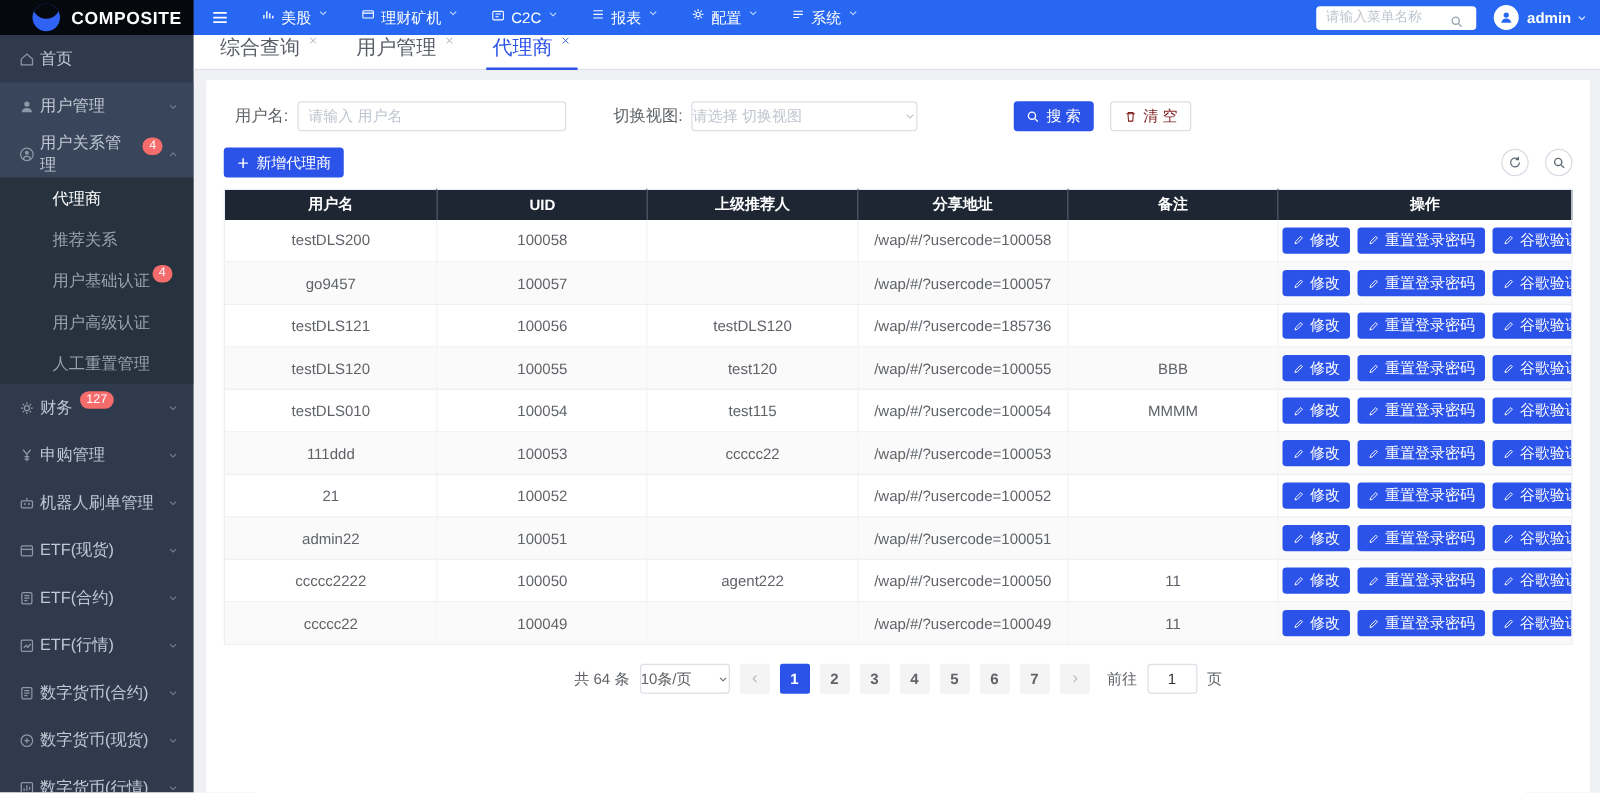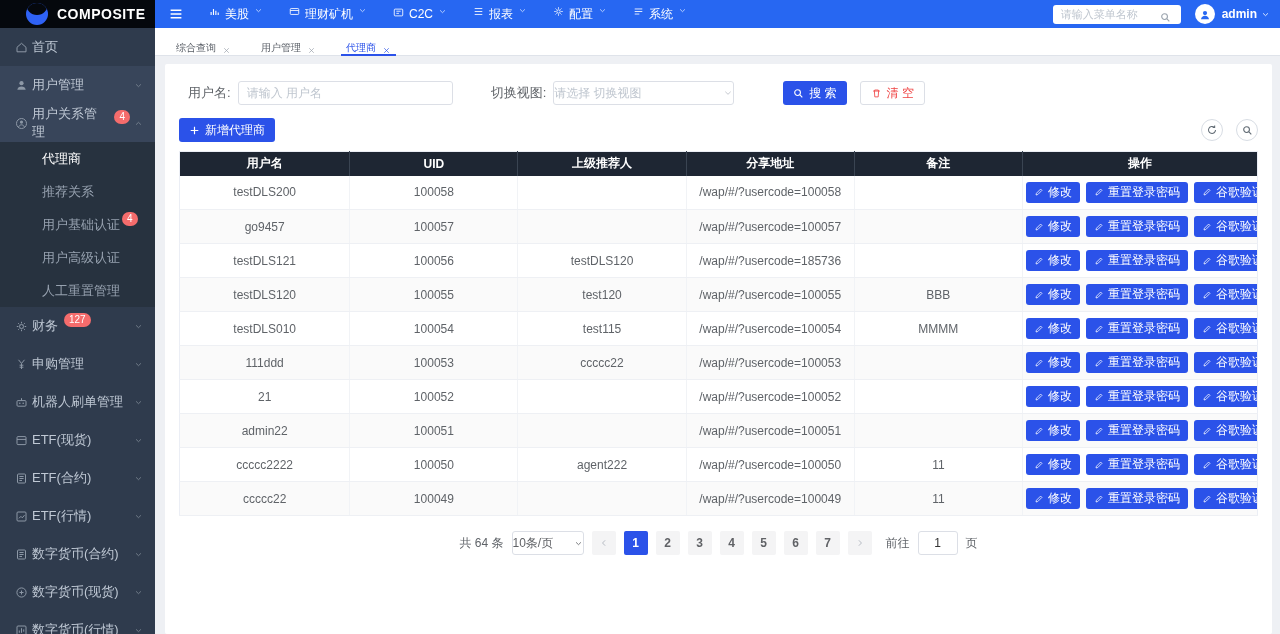--- a/index.html
+++ b/index.html
@@ -31,42 +31,42 @@
   .tm{display:flex;align-items:flex-start;gap:5px;font-size:12px;margin-left:26px;cursor:pointer;white-space:nowrap}
   .tm .chev{color:#cfe0ff}
   .topbar-right{margin-left:auto;display:flex;align-items:center}
   .topsearch{position:relative}
   .topsearch input{width:128px;height:19px;border:none;border-radius:3px;font-size:11px;padding:0 20px 0 8px;color:#333;outline:none;font-family:inherit}
   .topsearch .ic{position:absolute;right:5px;top:4px;color:#9aa3ad}
   .avatar{width:20px;height:20px;border-radius:50%;background:#fff;display:flex;align-items:center;justify-content:center;margin-left:14px;color:#2767f2;cursor:pointer}
   .uname{font-size:12px;font-weight:700;margin:0 4px 0 7px;cursor:pointer}
 
   .tabbar{height:28px;background:#fff;border-bottom:1px solid #dfe3ea;display:flex;align-items:center;padding-left:6px;flex:0 0 28px}
-  .tab{height:100%;display:flex;align-items:flex-end;gap:6px;font-size:10px;color:#595e66;padding:0 15px;cursor:pointer;position:relative}
+  .tab{height:100%;display:flex;align-items:flex-start;gap:6px;font-size:16px;color:#595e66;padding:0 15px;cursor:pointer;position:relative}
   .tab .ic{color:#9aa1ab}
   .tab.active{color:#2b52e9}
   .tab.active .ic{color:#2b52e9}
   .tab.active::after{content:"";position:absolute;left:10px;right:10px;bottom:-1px;height:2px;background:#2b52e9}
 
   .content{flex:1;background:#eef0f4;min-height:0}
   .card{margin:8px 8px 0 10px;background:#fff;height:570px;border-radius:2px;padding:0 14px;overflow:hidden}
 
   .filter-row{display:flex;align-items:center;margin:17px 0 0 9px;font-size:13px;color:#5f6368}
   .flabel{margin-right:7px;white-space:nowrap}
   .inp{height:24px;border:1px solid #dcdfe6;border-radius:3px;font-size:12px;padding:0 8px;color:#333;outline:none;font-family:inherit}
   ::placeholder{color:#bfc6cf}
   .inp-user{width:215px}
   .sel{height:24px;border:1px solid #dcdfe6;border-radius:3px;font-size:12px;color:#bfc6cf;display:flex;align-items:center;justify-content:space-between;padding:0 0;background:#fff;cursor:pointer}
   .sel .chev{color:#c0c4cc}
   .sel-view{width:181px}
   .gap1{margin-left:38px}
   .btn{display:inline-flex;align-items:center;gap:5px;border-radius:3px;height:24px;padding:0 10px;font-size:12px;cursor:pointer;font-family:inherit}
   .btn-primary{background:#2b52e9;color:#fff;border:none}
-  .btn-plain{background:#fff;border:1px solid #dcdfe6;color:#ef4444}
-  .btn-search{margin-left:49px}
+  .btn-plain{background:#fff;border:1px solid #dcdfe6;color:#7f1d1d}
+  .btn-search{margin-left:77px}
   .btn-clear{margin-left:13px}
 
   .toolbar-row{display:flex;align-items:center;margin-top:13px}
   .tools{margin-left:auto;display:flex;gap:13px}
   .circle-btn{width:22px;height:22px;border-radius:50%;border:1px solid #d8dde4;background:#fff;color:#606a73;display:flex;align-items:center;justify-content:center;cursor:pointer;padding:0}
 
   table{width:100%;border-collapse:collapse;margin-top:9px;border:1px solid #ebeef5;table-layout:fixed}
   thead th{background:#1e2633;color:#fff;font-size:12px;font-weight:700;height:24px;border-right:1px solid #3a4452}
   thead th:last-child{border-right:none}
   tbody td{height:34px;font-size:12px;color:#5f6368;text-align:center;border-bottom:1px solid #eef0f4;border-right:1px solid #f1f3f6;overflow:hidden;white-space:nowrap}

